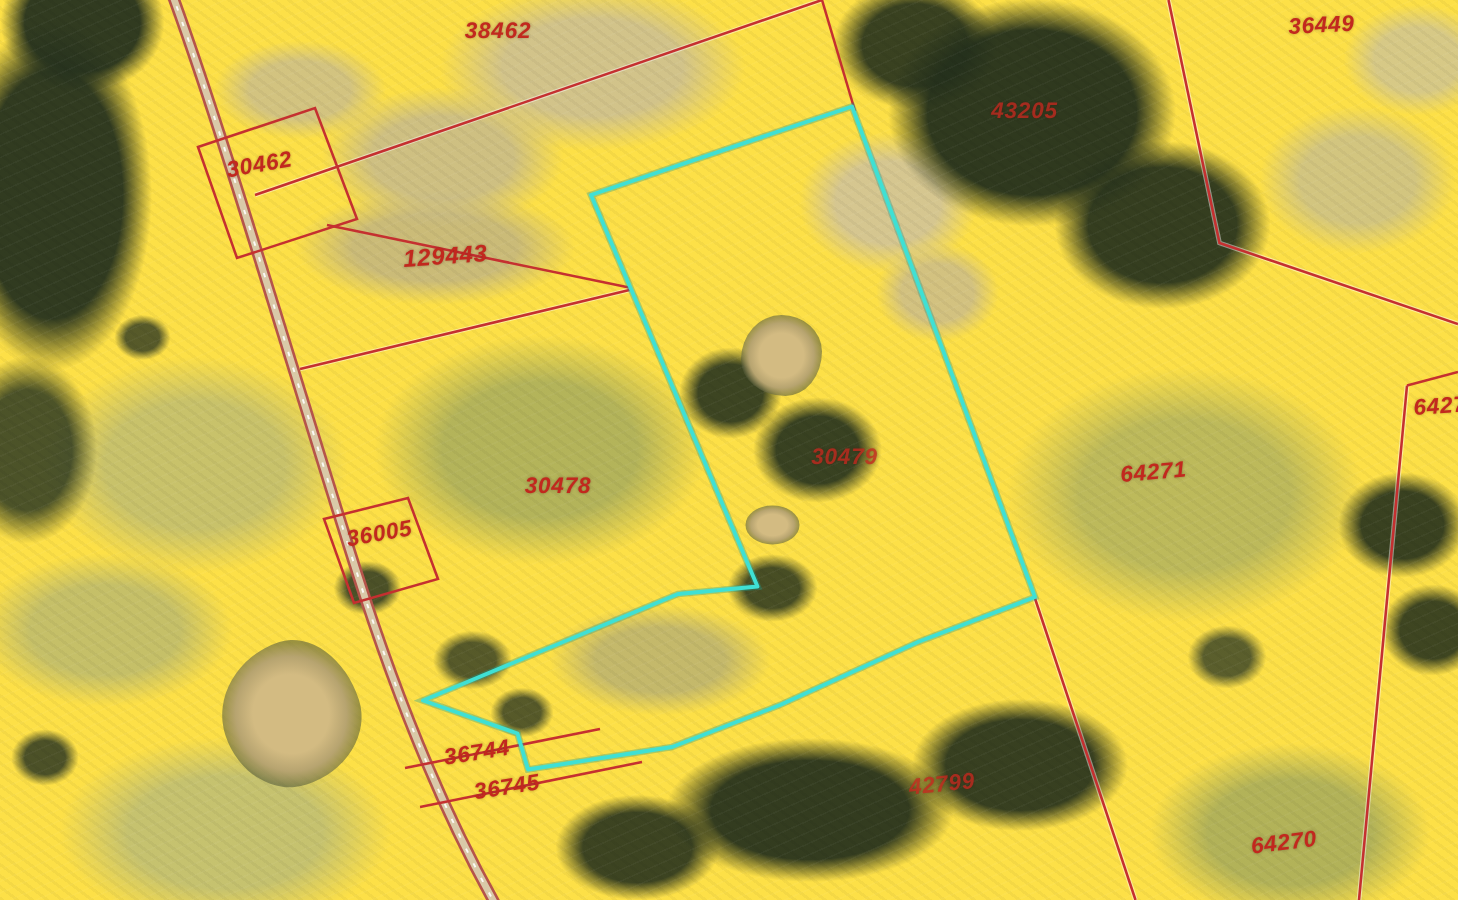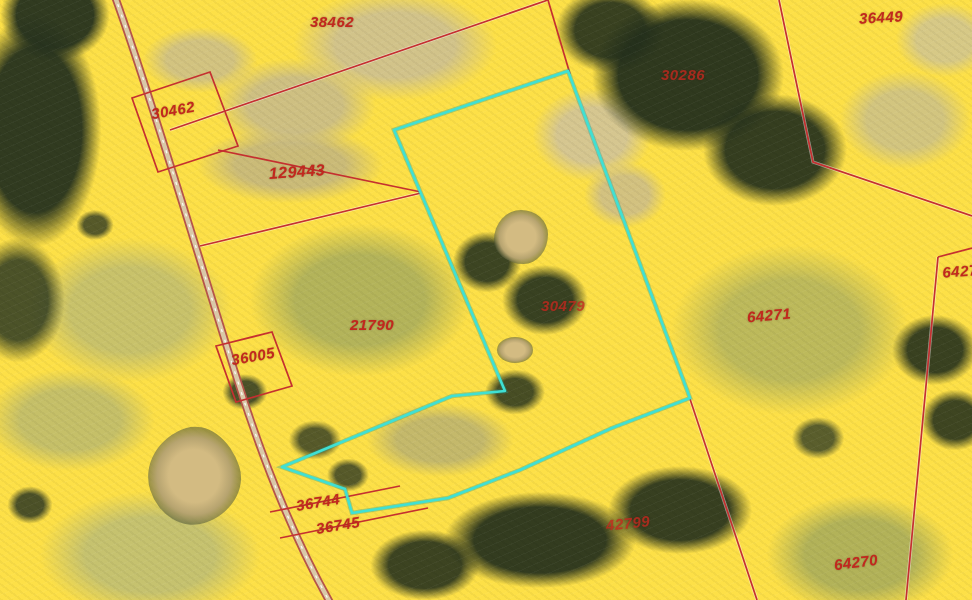--- a/index.html
+++ b/index.html
@@ -111,24 +111,24 @@
 
     <g>
       <polygon points="394,130 568,71 690,398 612,428 520,470 448,498 352,513 345,489 282,467 452,396 505,391" fill="none" stroke="#1a9e96" stroke-width="4.5" opacity=".35"></polygon>
       <polygon points="394,130 568,71 690,398 612,428 520,470 448,498 352,513 345,489 282,467 452,396 505,391" fill="none" stroke="#3fe0d4" stroke-width="2.6" stroke-linejoin="round"></polygon>
     </g>
   </svg>
 
   <div class="label" style="left:332px;top:21px;">38462</div>
   <div class="label" style="left:881px;top:17px;--r:-3deg">36449</div>
   <div class="label" style="left:173px;top:110px;--r:-10deg">30462</div>
-  <div class="label dim" style="left:683px;top:74px;">30286</div>
+  <div class="label dim" style="left:683px;top:74px;">43205</div>
   <div class="label big" style="left:297px;top:172px;--r:-4deg">129443</div>
   <div class="label dim" style="left:563px;top:293px;margin-top:12px;">30479</div>
-  <div class="label" style="left:372px;top:324px;">21790</div>
+  <div class="label" style="left:372px;top:324px;">30478</div>
   <div class="label" style="left:769px;top:315px;--r:-5deg">64271</div>
   <div class="label" style="left:960px;top:271px;--r:-4deg">6427</div>
   <div class="label" style="left:253px;top:356px;--r:-10deg">36005</div>
   <div class="label" style="left:318px;top:502px;--r:-9deg">36744</div>
   <div class="label" style="left:338px;top:525px;--r:-9deg">36745</div>
   <div class="label dim" style="left:628px;top:523px;--r:-6deg">42799</div>
   <div class="label" style="left:856px;top:562px;--r:-7deg">64270</div>
 
 </div>
 

